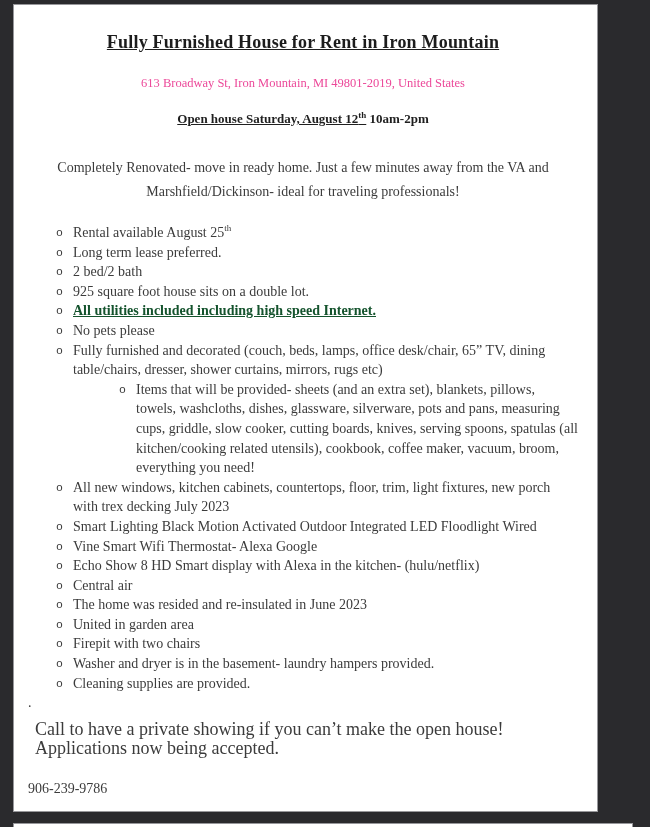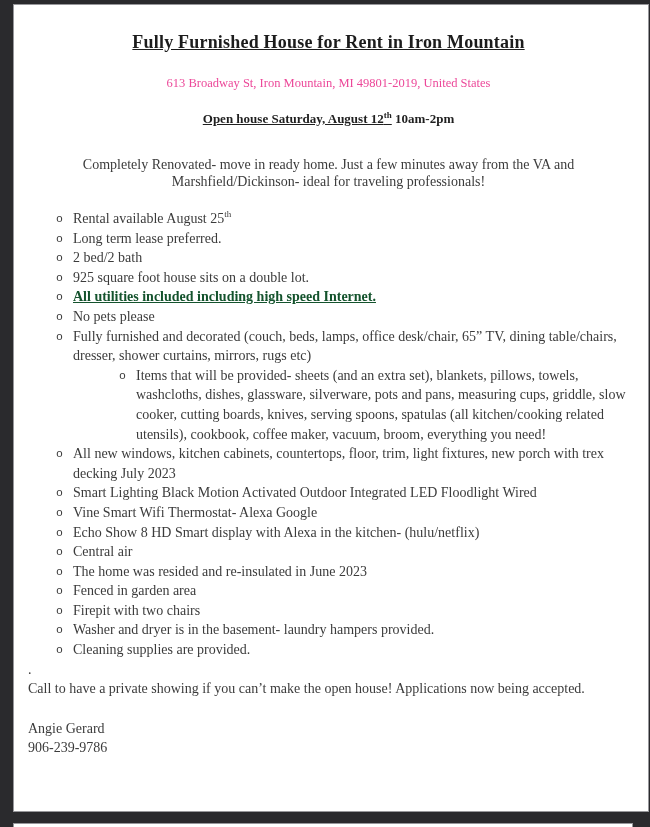--- a/index.html
+++ b/index.html
@@ -14,21 +14,21 @@
   .viewer {
     position: relative;
     width: 650px;
     height: 827px;
     background: #2a2a2d;
   }
   .page {
     position: absolute;
     left: 13px;
     top: 4px;
-    width: 636px;
+    width: 585px;
     height: 808px;
     background: #ffffff;
     border: 1px solid #97979b;
     box-sizing: border-box;
     padding: 0 19px 0 14px;
     color: #3b3b3b;
   }
   .next-page-sliver {
     position: absolute;
     left: 13px;
@@ -70,21 +70,21 @@
   }
   sup {
     font-size: 9px;
     line-height: 0;
     vertical-align: super;
   }
   .intro {
     margin: 28px auto 0 auto;
     max-width: 575px;
     font-size: 14px;
-    line-height: 17px;
+    line-height: 24px;
     text-align: center;
     color: #3b3b3b;
   }
   .bullet-list {
     margin-top: 19px;
   }
   .bullet-row {
     display: flex;
     font-size: 14px;
     line-height: 19.6px;
@@ -106,23 +106,23 @@
     font-weight: 700;
     text-decoration: underline;
     color: #14532d;
   }
   .closing-dot {
     font-size: 14px;
     line-height: 19.6px;
     color: #3b3b3b;
   }
   .closing {
-    margin: 0;
+    margin: 7px;
     max-width: 558px;
-    font-size: 14px;
+    font-size: 18px;
     line-height: 19.6px;
     color: #3b3b3b;
   }
   .signature {
     margin-top: 20px;
     font-size: 14px;
     line-height: 19.6px;
     color: #3b3b3b;
   }
 </style>
@@ -194,41 +194,40 @@
         <div class="bullet-row level-1">
           <span class="marker">o</span>
           <span class="btext">Central air</span>
         </div>
         <div class="bullet-row level-1">
           <span class="marker">o</span>
           <span class="btext">The home was resided and re-insulated in June 2023</span>
         </div>
         <div class="bullet-row level-1">
           <span class="marker">o</span>
-          <span class="btext">Fenced in garden area</span>
+          <span class="btext">United in garden area</span>
         </div>
         <div class="bullet-row level-1">
           <span class="marker">o</span>
           <span class="btext">Firepit with two chairs</span>
         </div>
         <div class="bullet-row level-1">
           <span class="marker">o</span>
           <span class="btext">Washer and dryer is in the basement- laundry hampers provided.</span>
         </div>
         <div class="bullet-row level-1">
           <span class="marker">o</span>
           <span class="btext">Cleaning supplies are provided.</span>
         </div>
       </div>
 
     <div class="closing-dot">.</div>
 
     <p class="closing">Call to have a private showing if you can’t make the open house! Applications now being accepted.</p>
 
     <div class="signature">
-      <div>Angie Gerard</div>
       <div>906-239-9786</div>
     </div>
 
   </div>
 
   <div class="next-page-sliver"></div>
 </div>
 
 </body></html>

